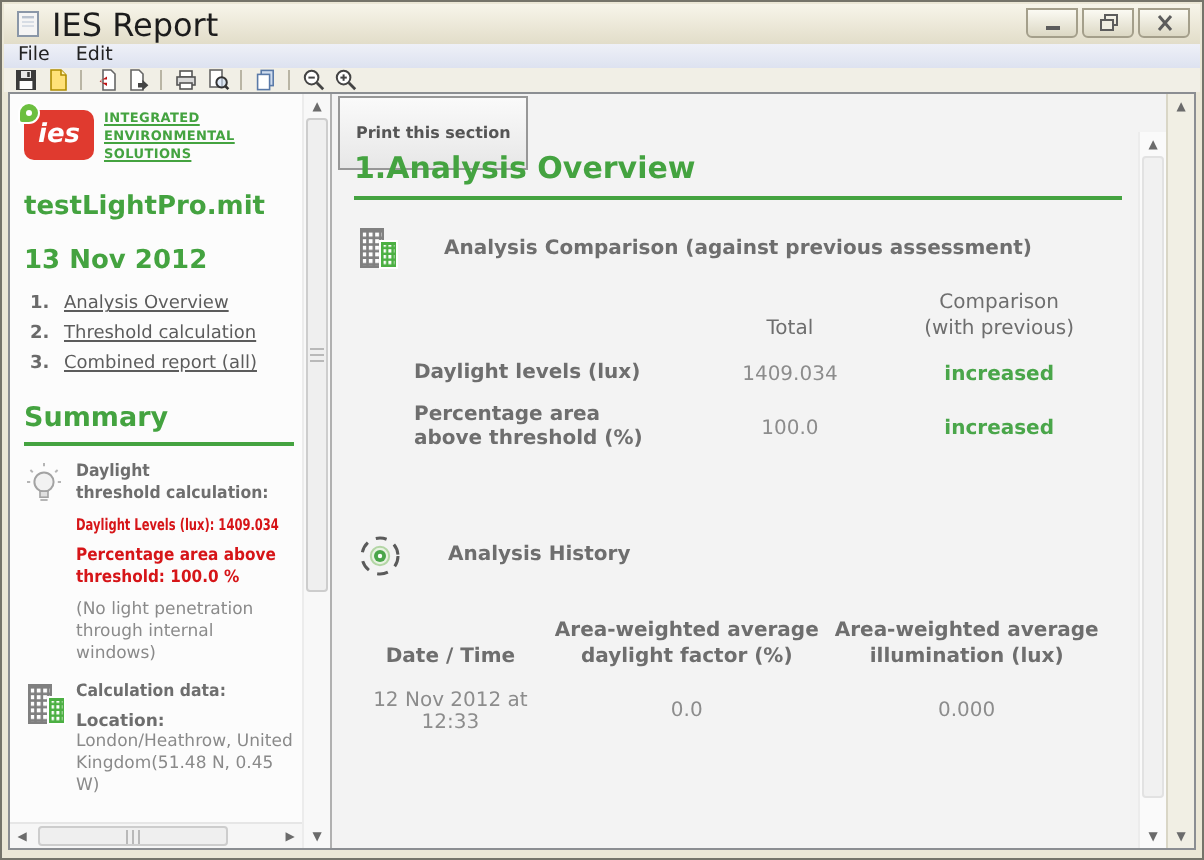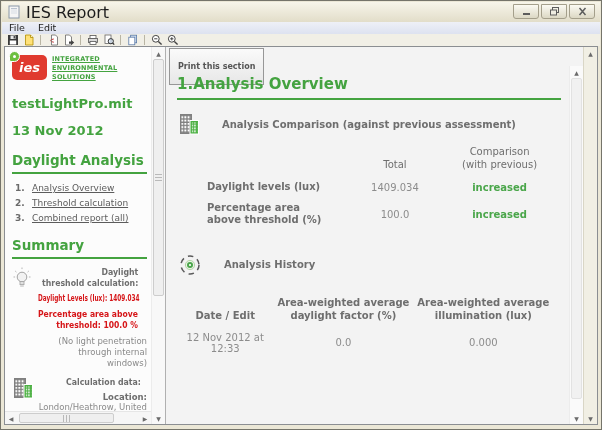--- a/index.html
+++ b/index.html
@@ -48,21 +48,21 @@
   .logo-text{font-size:6.5px;font-weight:bold;color:var(--green);line-height:1.35;
     letter-spacing:.2px;align-self:center;text-decoration:underline;}
   .proj{font-size:13px;font-weight:bold;color:var(--green);margin-top:15px;white-space:nowrap;}
   .rdate{font-size:13px;font-weight:bold;color:var(--green);margin-top:12px;}
   .sb-h1{font-size:13.5px;font-weight:bold;color:var(--green);margin-top:14px;
     padding-bottom:4px;border-bottom:2px solid var(--green);}
   .toc{margin:9px 0 0 3px;font-size:9px;}
   .toc-row{display:flex;gap:8px;margin-bottom:5px;}
   .toc-num{font-weight:bold;color:#6a6a6a;width:9px;flex:none;}
   .toc-link{text-decoration:underline;color:#5c5c5c;cursor:pointer;}
-  .sum-item{display:flex;gap:4px;margin-top:8px;text-align:right;}
+  .sum-item{display:flex;gap:4px;margin-top:8px;}
   .sum-icon{width:22px;flex:none;}
   .sum-body{font-size:8.5px;color:var(--txt);line-height:1.28;min-width:0;}
   .sum-head{font-weight:bold;color:var(--lbl);white-space:pre;display:inline-block;
     transform:scaleX(.92);transform-origin:0 0;}
   .red1{color:var(--red);font-weight:bold;font-size:8px;margin-top:5px;white-space:nowrap;
     transform:scaleX(.72);transform-origin:0 50%;}
   .red2{color:var(--red);font-weight:bold;margin-top:5px;white-space:pre;display:inline-block;
     transform:scaleX(.9);transform-origin:0 0;}
   .note{margin-top:5px;}
   .loc{margin-top:4px;}
@@ -231,21 +231,20 @@
             <span>ies</span>
           </div>
           <div class="logo-text">
             <span style="display:block">INTEGRATED</span>
             <span style="display:block">ENVIRONMENTAL</span>
             <span style="display:block">SOLUTIONS</span>
           </div>
         </div>
         <div class="proj">testLightPro.mit</div>
         <div class="rdate">13 Nov 2012</div>
-        <div class="sb-h1">Daylight Analysis</div>
         <div class="toc">
           <div class="toc-row">
             <span class="toc-num">1.</span>
             <span class="toc-link">Analysis Overview</span>
           </div>
           <div class="toc-row">
             <span class="toc-num">2.</span>
             <span class="toc-link">Threshold calculation</span>
           </div>
           <div class="toc-row">
@@ -371,41 +370,41 @@
             </tr>
             <tr>
               <td class="lbl">Percentage area
 above threshold (%)</td>
               <td class="val">100.0</td>
               <td class="inc">increased</td>
             </tr>
           </tbody>
             </table>
 
-          <div class="sec-head" style="margin-top:22px">
+          <div class="sec-head" style="margin-top:35px">
             <span>
               <svg width="24" height="24" viewBox="0 0 24 24">
                   <circle cx="12" cy="12" r="9" fill="none" stroke="#5a5a5a" stroke-width="1.5" stroke-dasharray="5.5 4.5"></circle>
                   <circle cx="12" cy="12" r="4.6" fill="#e8f2e2" stroke="#b3d6a5" stroke-width="1"></circle>
                   <circle cx="12" cy="12" r="3" fill="#4aa64a"></circle>
                   <circle cx="12" cy="12" r="1.1" fill="#fff"></circle>
                 </svg>
             </span>
             <span>Analysis History</span>
           </div>
 
           <table class="hist-table">
             <colgroup>
                 <col class="c1">
                 <col class="c2">
                 <col class="c3">
               </colgroup>
             <tbody>
                 <tr>
-              <td class="th">Date / Edit</td>
+              <td class="th">Date / Time</td>
               <td class="th">Area-weighted average
 daylight factor (%)</td>
               <td class="th">Area-weighted average
 illumination (lux)</td>
             </tr>
             <tr>
               <td class="val">12 Nov 2012 at 12:33</td>
               <td class="val">0.0</td>
               <td class="val">0.000</td>
             </tr>

